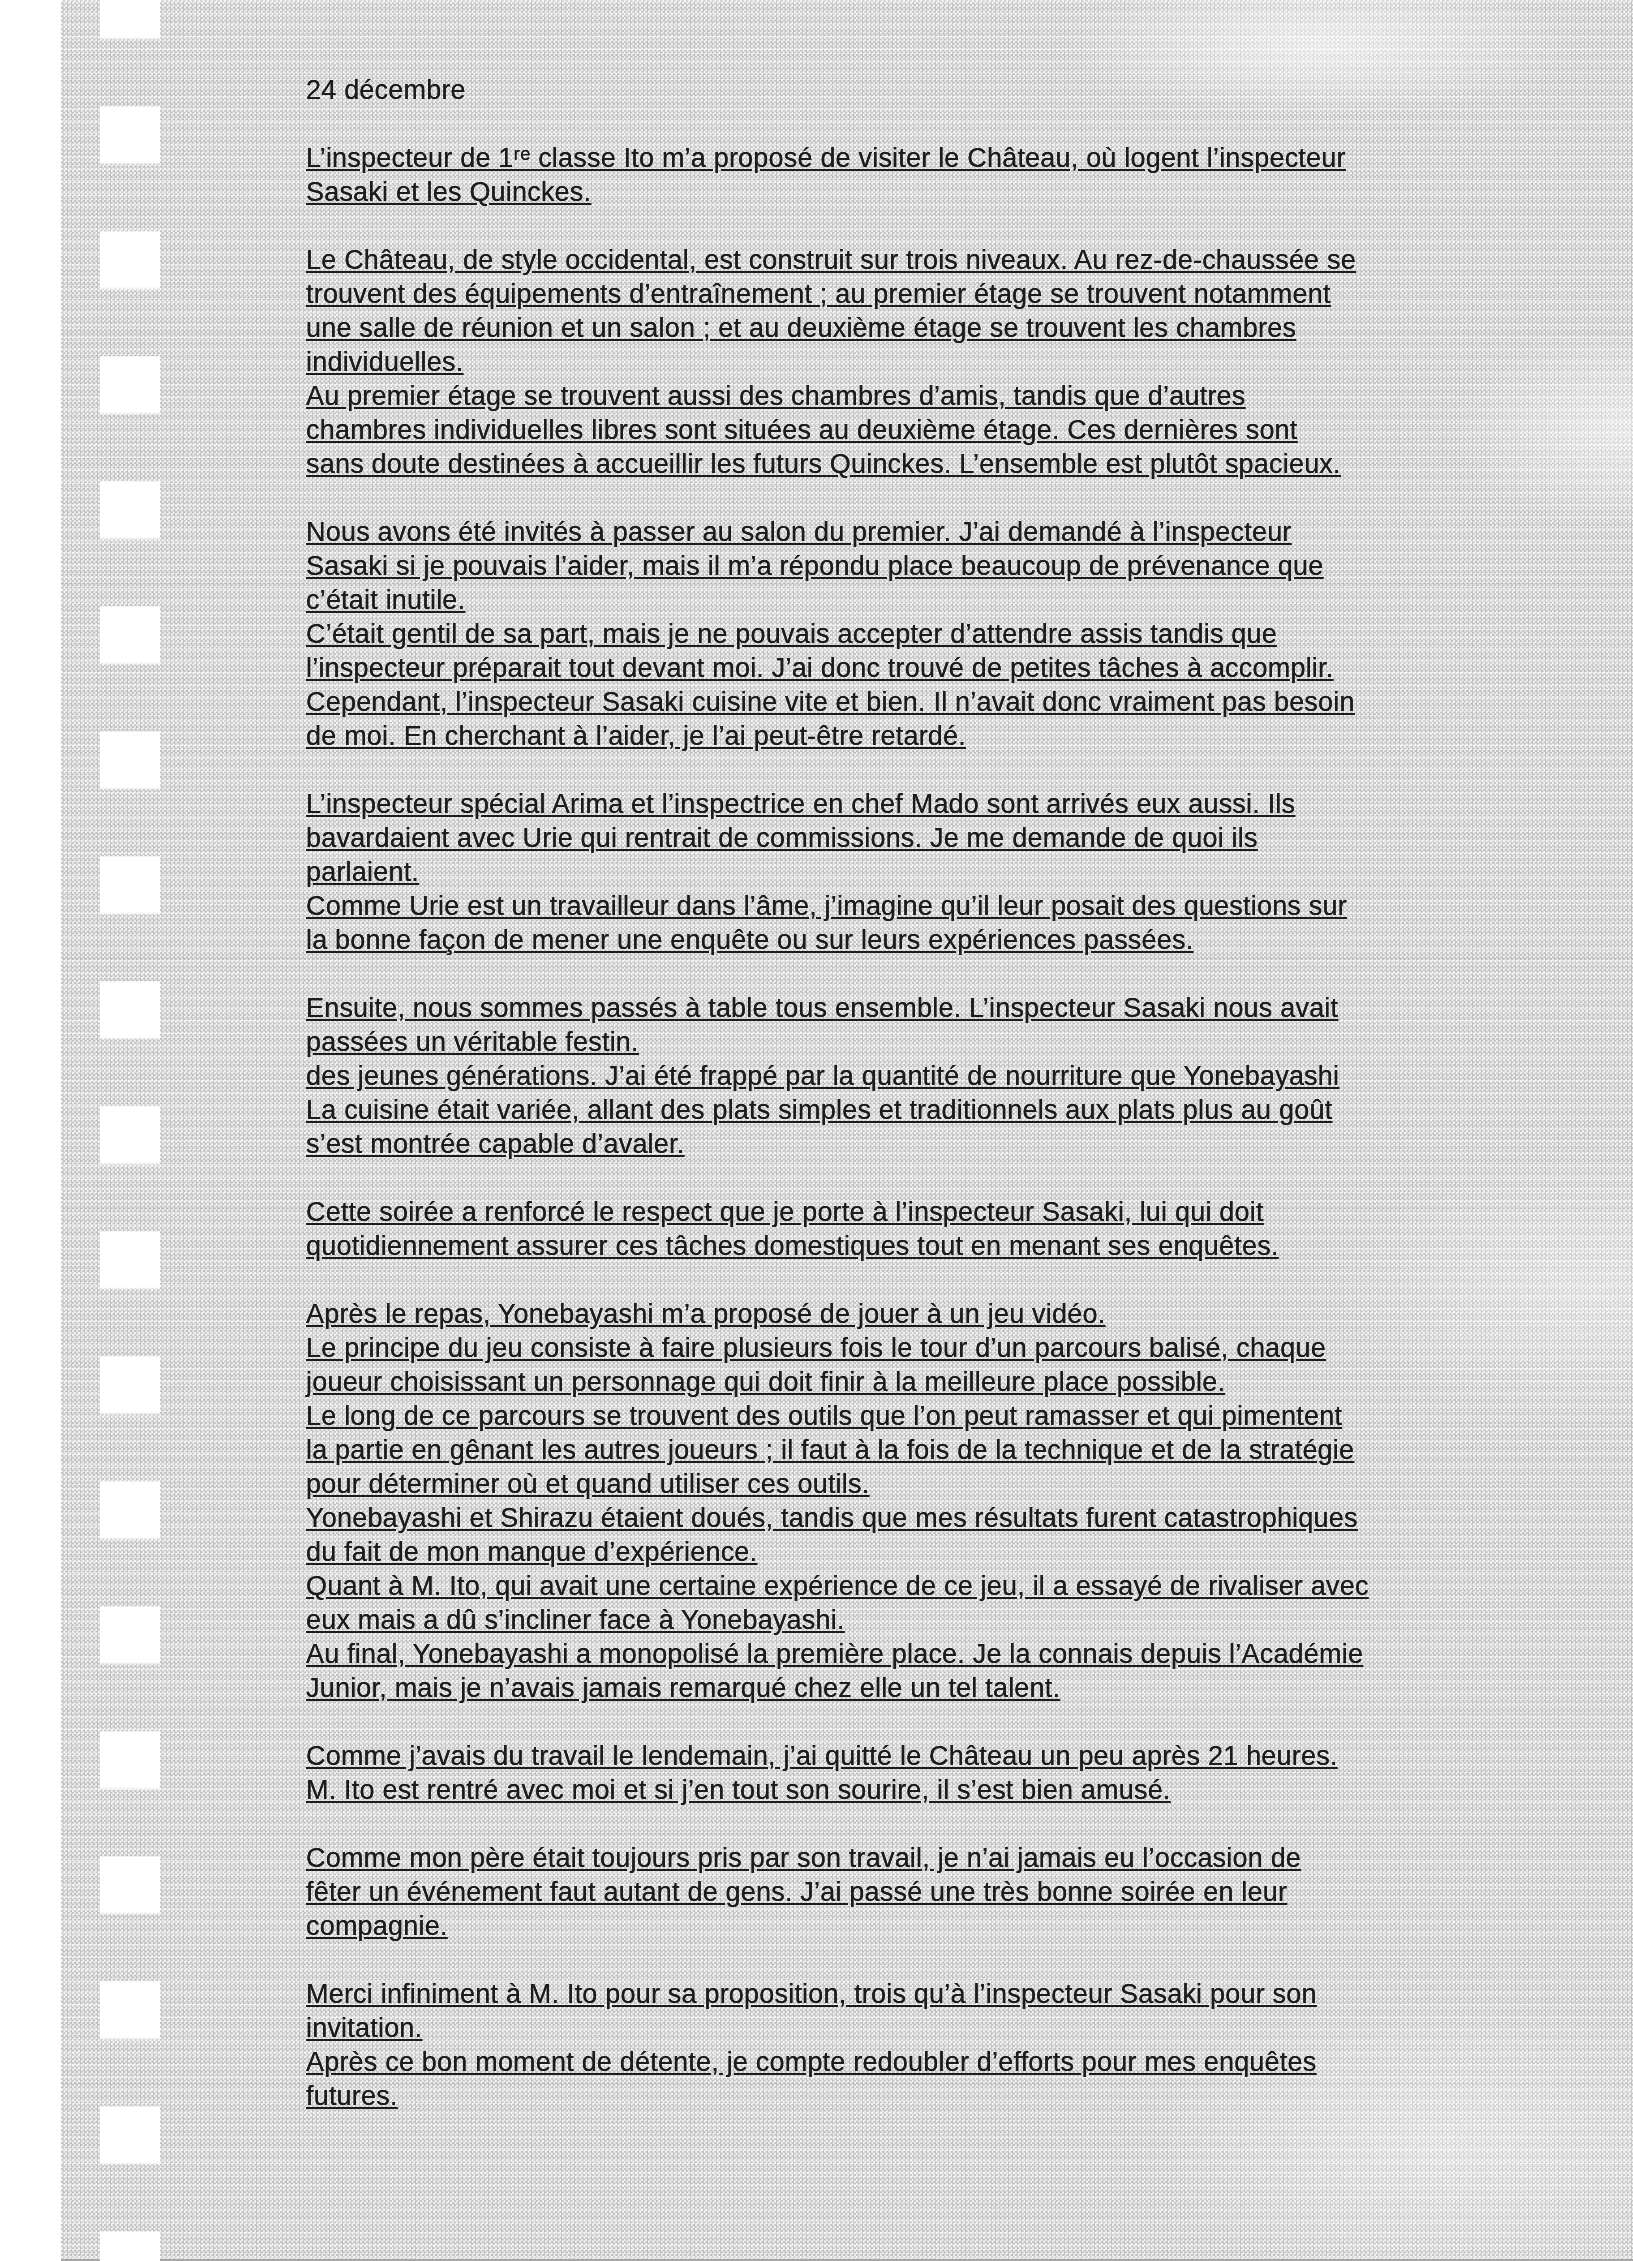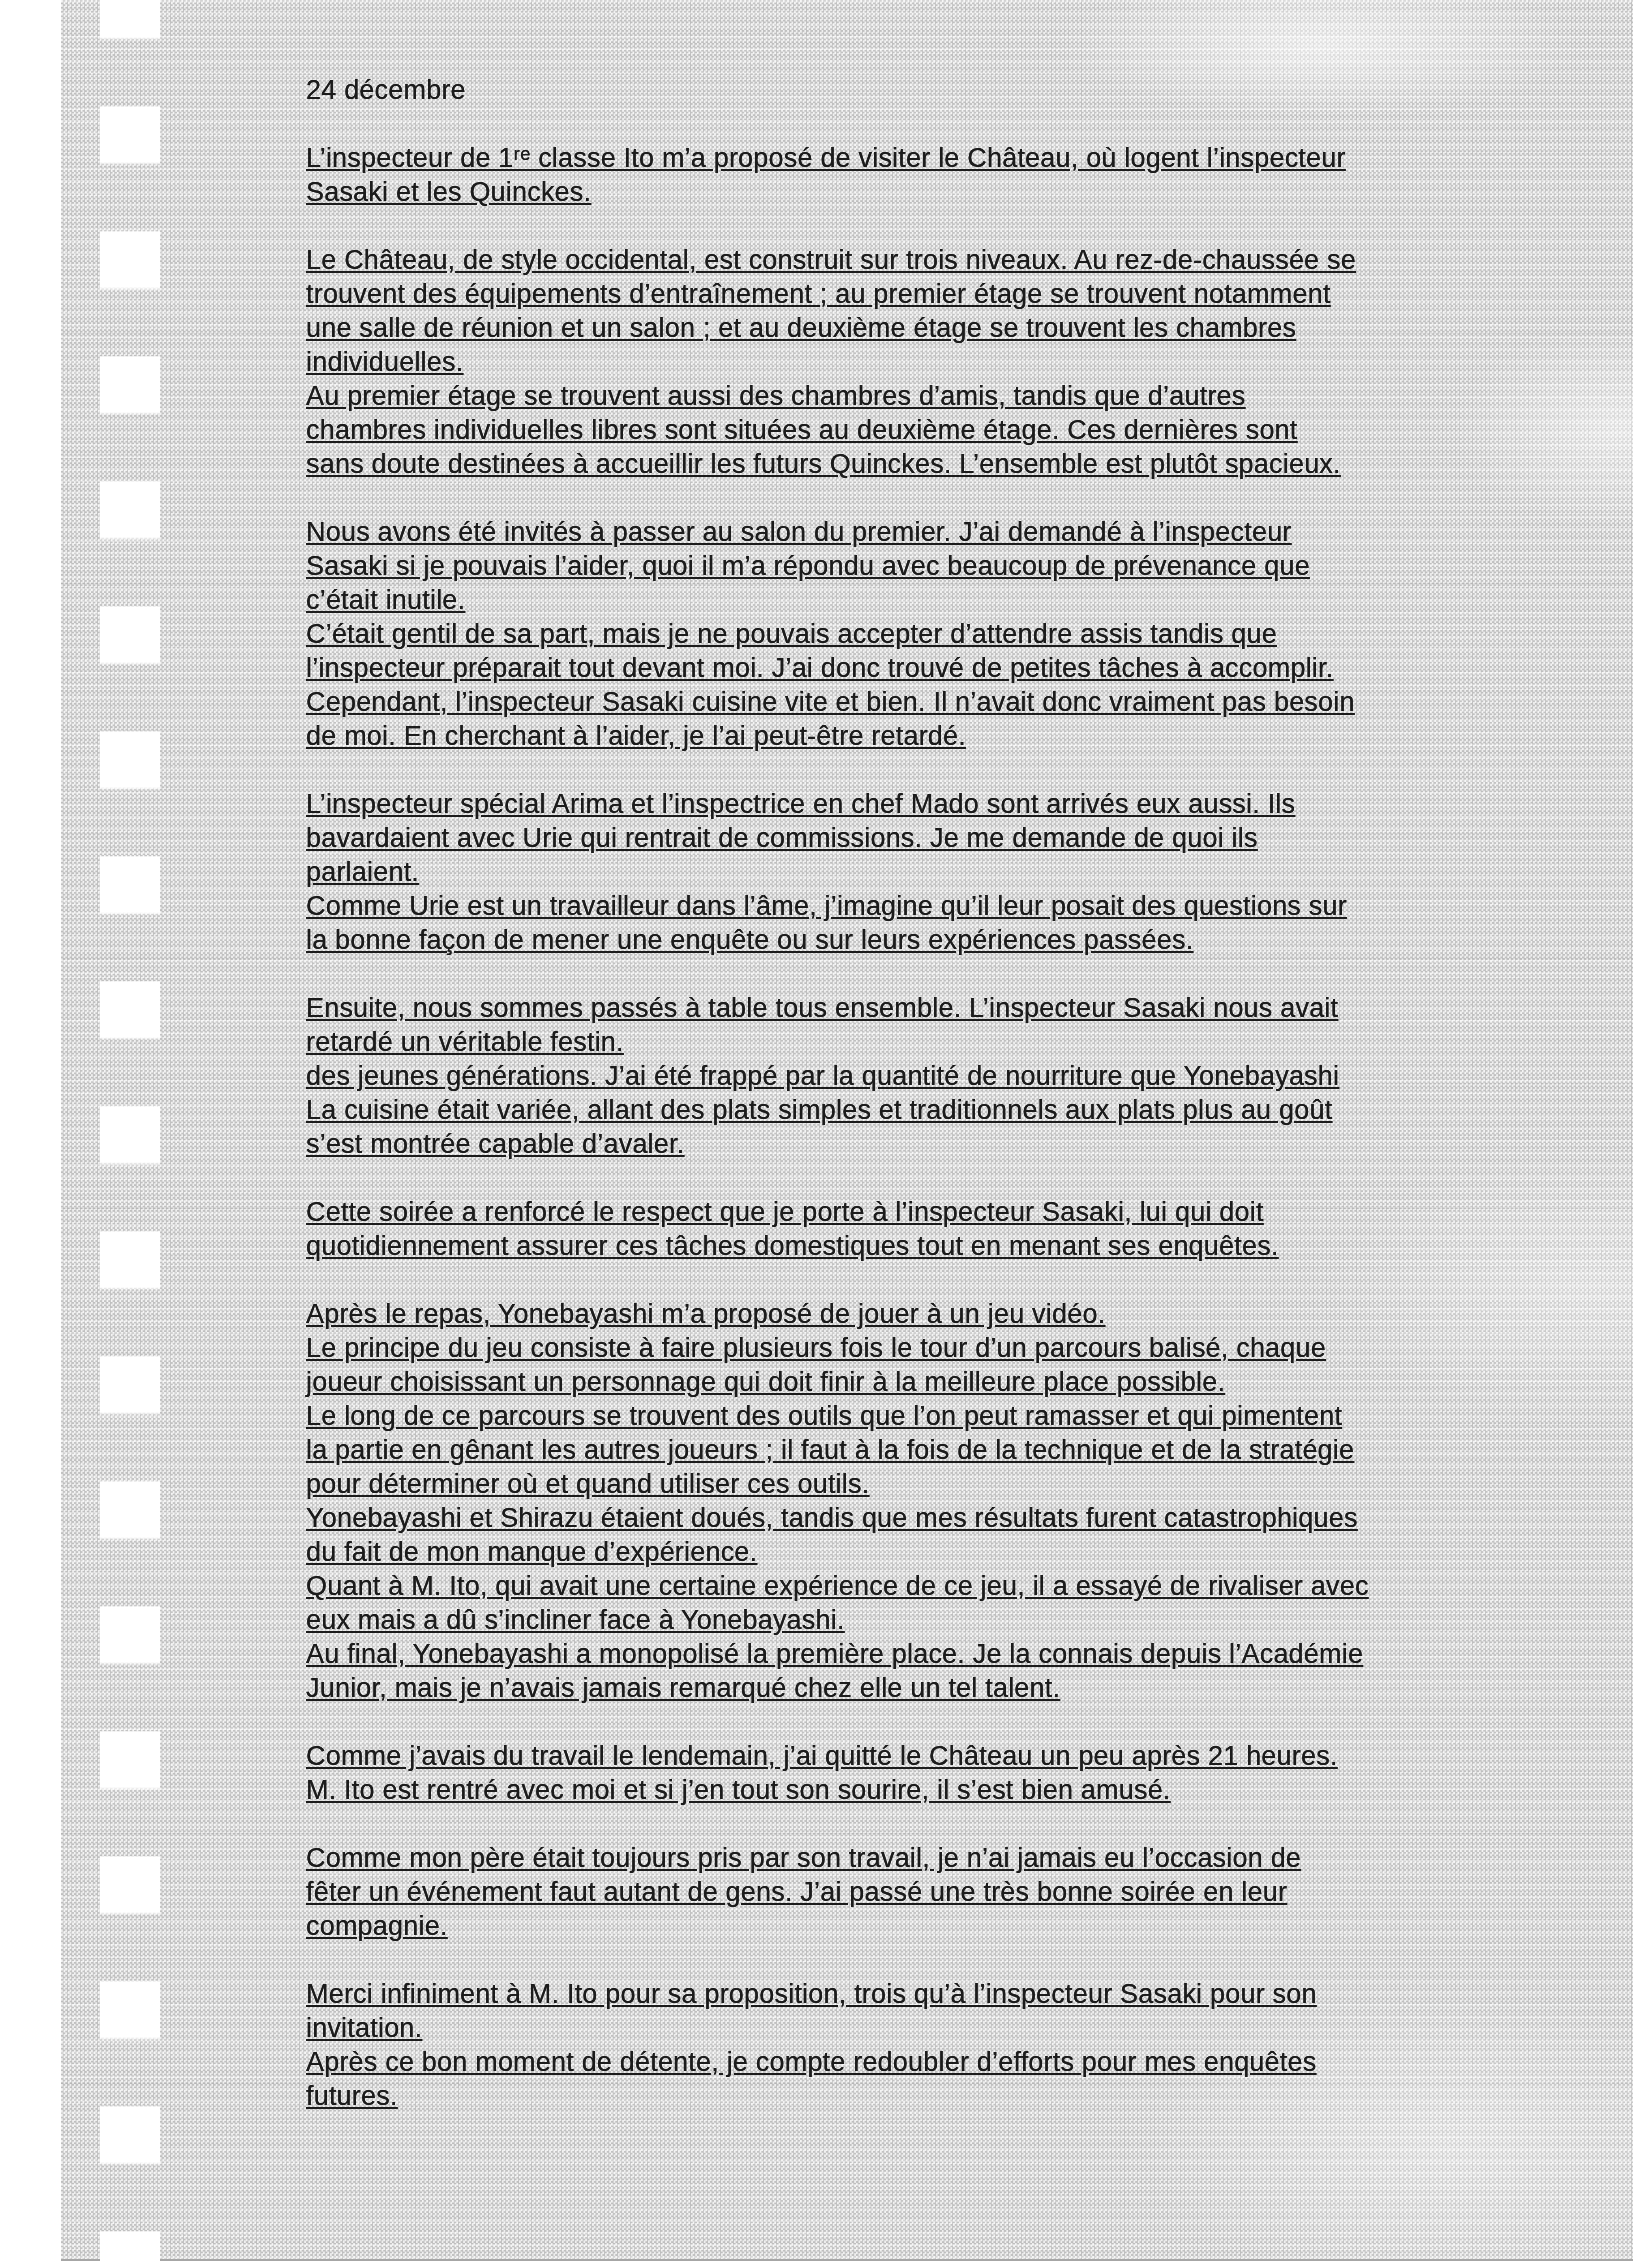--- a/index.html
+++ b/index.html
@@ -80,37 +80,37 @@
         <div class="line">Le Château, de style occidental, est construit sur trois niveaux. Au rez-de-chaussée se</div>
         <div class="line">trouvent des équipements d’entraînement ; au premier étage se trouvent notamment</div>
         <div class="line">une salle de réunion et un salon ; et au deuxième étage se trouvent les chambres</div>
         <div class="line">individuelles.</div>
         <div class="line">Au premier étage se trouvent aussi des chambres d’amis, tandis que d’autres</div>
         <div class="line">chambres individuelles libres sont situées au deuxième étage. Ces dernières sont</div>
         <div class="line">sans doute destinées à accueillir les futurs Quinckes. L’ensemble est plutôt spacieux.</div>
       </div>
     <div class="para">
         <div class="line">Nous avons été invités à passer au salon du premier. J’ai demandé à l’inspecteur</div>
-        <div class="line">Sasaki si je pouvais l’aider, quoi il m’a répondu avec beaucoup de prévenance que</div>
+        <div class="line">Sasaki si je pouvais l’aider, mais il m’a répondu place beaucoup de prévenance que</div>
         <div class="line">c’était inutile.</div>
         <div class="line">C’était gentil de sa part, mais je ne pouvais accepter d’attendre assis tandis que</div>
         <div class="line">l’inspecteur préparait tout devant moi. J’ai donc trouvé de petites tâches à accomplir.</div>
         <div class="line">Cependant, l’inspecteur Sasaki cuisine vite et bien. Il n’avait donc vraiment pas besoin</div>
         <div class="line">de moi. En cherchant à l’aider, je l’ai peut-être retardé.</div>
       </div>
     <div class="para">
         <div class="line">L’inspecteur spécial Arima et l’inspectrice en chef Mado sont arrivés eux aussi. Ils</div>
         <div class="line">bavardaient avec Urie qui rentrait de commissions. Je me demande de quoi ils</div>
         <div class="line">parlaient.</div>
         <div class="line">Comme Urie est un travailleur dans l’âme, j’imagine qu’il leur posait des questions sur</div>
         <div class="line">la bonne façon de mener une enquête ou sur leurs expériences passées.</div>
       </div>
     <div class="para">
         <div class="line">Ensuite, nous sommes passés à table tous ensemble. L’inspecteur Sasaki nous avait</div>
-        <div class="line">retardé un véritable festin.</div>
+        <div class="line">passées un véritable festin.</div>
         <div class="line">des jeunes générations. J’ai été frappé par la quantité de nourriture que Yonebayashi</div>
         <div class="line">La cuisine était variée, allant des plats simples et traditionnels aux plats plus au goût</div>
         <div class="line">s’est montrée capable d’avaler.</div>
       </div>
     <div class="para">
         <div class="line">Cette soirée a renforcé le respect que je porte à l’inspecteur Sasaki, lui qui doit</div>
         <div class="line">quotidiennement assurer ces tâches domestiques tout en menant ses enquêtes.</div>
       </div>
     <div class="para">
         <div class="line">Après le repas, Yonebayashi m’a proposé de jouer à un jeu vidéo.</div>

